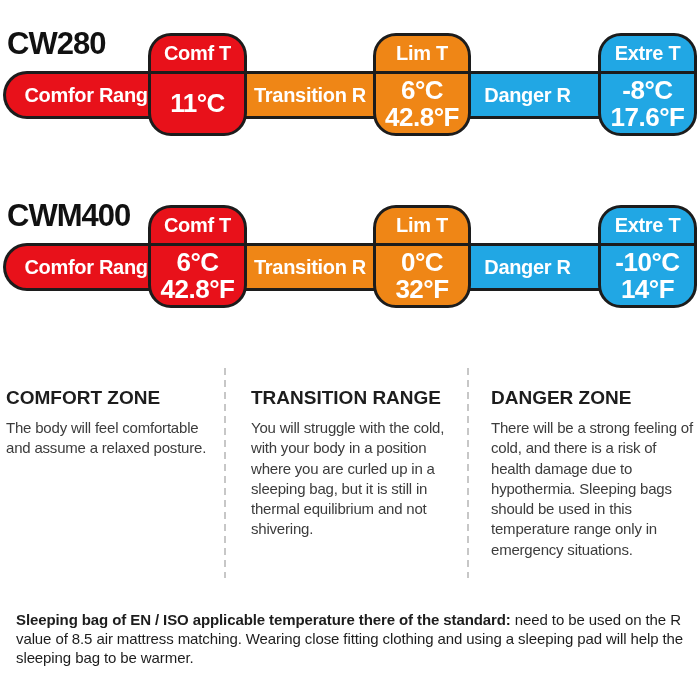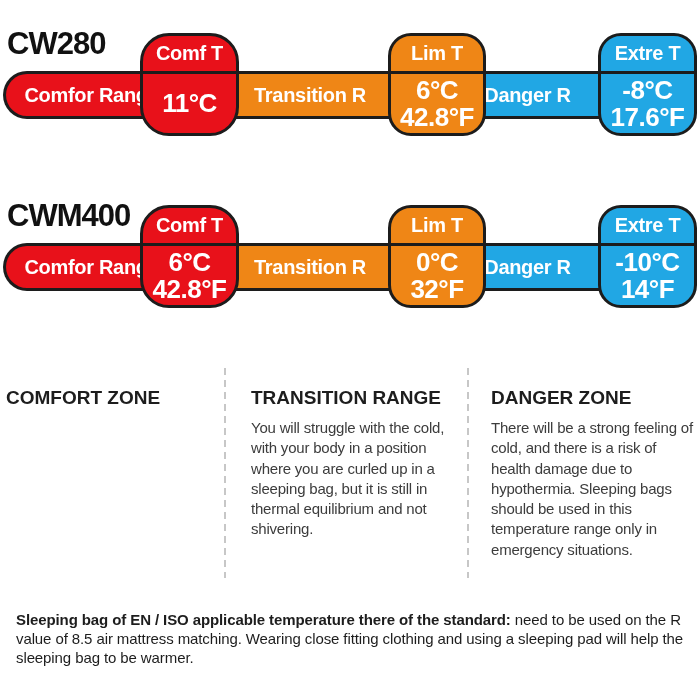--- a/index.html
+++ b/index.html
@@ -28,22 +28,22 @@
     color:#fff; font-size:20px; font-weight:700; letter-spacing:-0.3px;
   }
   .bar-label.comfort    { left:19px;   width:145px; }
   .bar-label.transition { left:247px; width:126px; }
   .bar-label.danger     { left:464px; width:127px; }
   .box {
     position:absolute; top:33px; width:99px; height:103px; z-index:2;
     box-sizing:border-box; border:3.5px solid #1c1c1c; border-radius:23px;
     overflow:hidden; display:flex; flex-direction:column;
   }
-  .box.comfort { left:140px; background:var(--red);border-radius:29px; }
-  .box.limit   { left:388px; width:98px; background:var(--orange); }
+  .box.comfort { left:148px; background:var(--red); }
+  .box.limit   { left:373px; width:98px; background:var(--orange); }
   .box.extreme { left:598px; background:var(--blue); }
   .box-title {
     height:35px; box-sizing:content-box; flex:0 0 35px;
     border-bottom:3.5px solid #1c1c1c;
     display:flex; align-items:center; justify-content:center;
     color:#fff; font-size:20px; font-weight:700; letter-spacing:-0.3px;
   }
   .box-temp {
     flex:1; display:flex; flex-direction:column; align-items:center; justify-content:center;
     color:#fff; font-size:26px; font-weight:700; line-height:1.03; letter-spacing:-0.5px;
@@ -135,20 +135,21 @@
         <span>14°F</span>
       </div>
     </div>
   </section>
 
   <div class="divider d1"></div>
   <div class="divider d2"></div>
 
   <section class="zone z1">
     <h3>COMFORT ZONE</h3>
+    <p>The body will feel comfortable and assume a relaxed posture.</p>
   </section>
 
   <section class="zone z2">
     <h3>TRANSITION RANGE</h3>
     <p>You will struggle with the cold, with your body in a position where you are curled up in a sleeping bag, but it is still in thermal equilibrium and not shivering.</p>
   </section>
 
   <section class="zone z3">
     <h3>DANGER ZONE</h3>
     <p>There will be a strong feeling of cold, and there is a risk of health damage due to hypothermia. Sleeping bags should be used in this temperature range only in emergency situations.</p>

